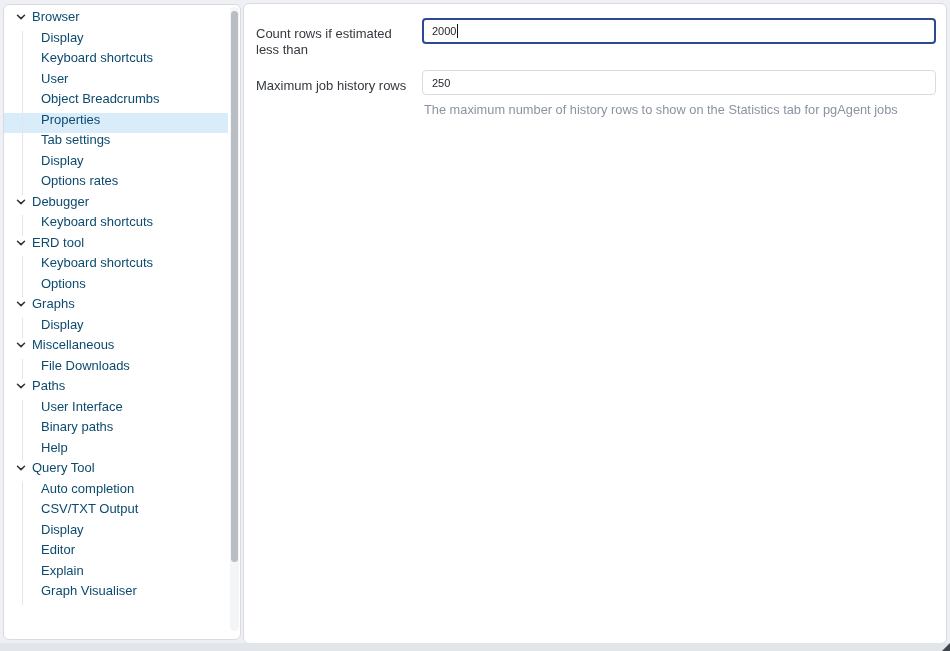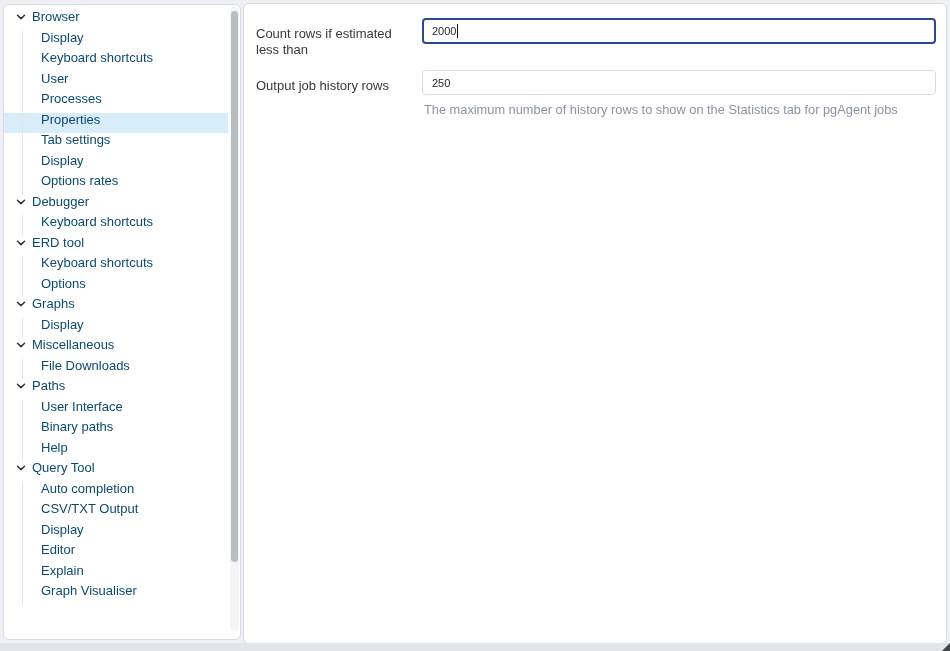--- a/index.html
+++ b/index.html
@@ -127,21 +127,21 @@
       <div class="tree-row child">
 
     <span class="tree-label">Keyboard shortcuts</span>
   </div>
       <div class="tree-row child">
 
     <span class="tree-label">User</span>
   </div>
       <div class="tree-row child">
 
-    <span class="tree-label">Processes</span>
+    <span class="tree-label">Object Breadcrumbs</span>
   </div>
       <div class="tree-row child selected">
 
     <span class="tree-label">Properties</span>
   </div>
       <div class="tree-row child">
 
     <span class="tree-label">Tab settings</span>
   </div>
       <div class="tree-row child">
@@ -266,21 +266,21 @@
   <div class="form">
       <div class="form-row">
     <div class="form-label">Count rows if estimated less than</div>
     <div class="text-input focused">
       <span class="input-value">2000</span>
       <span class="caret"></span>
     </div>
 
   </div>
       <div class="form-row">
-    <div class="form-label">Output job history rows</div>
+    <div class="form-label">Maximum job history rows</div>
     <div class="text-input">
       <span class="input-value">250</span>
 
     </div>
     <div class="help-text">The maximum number of history rows to show on the Statistics tab for pgAgent jobs</div>
   </div>
     </div>
 </div>
 
 <div class="bottom-strip"></div>

